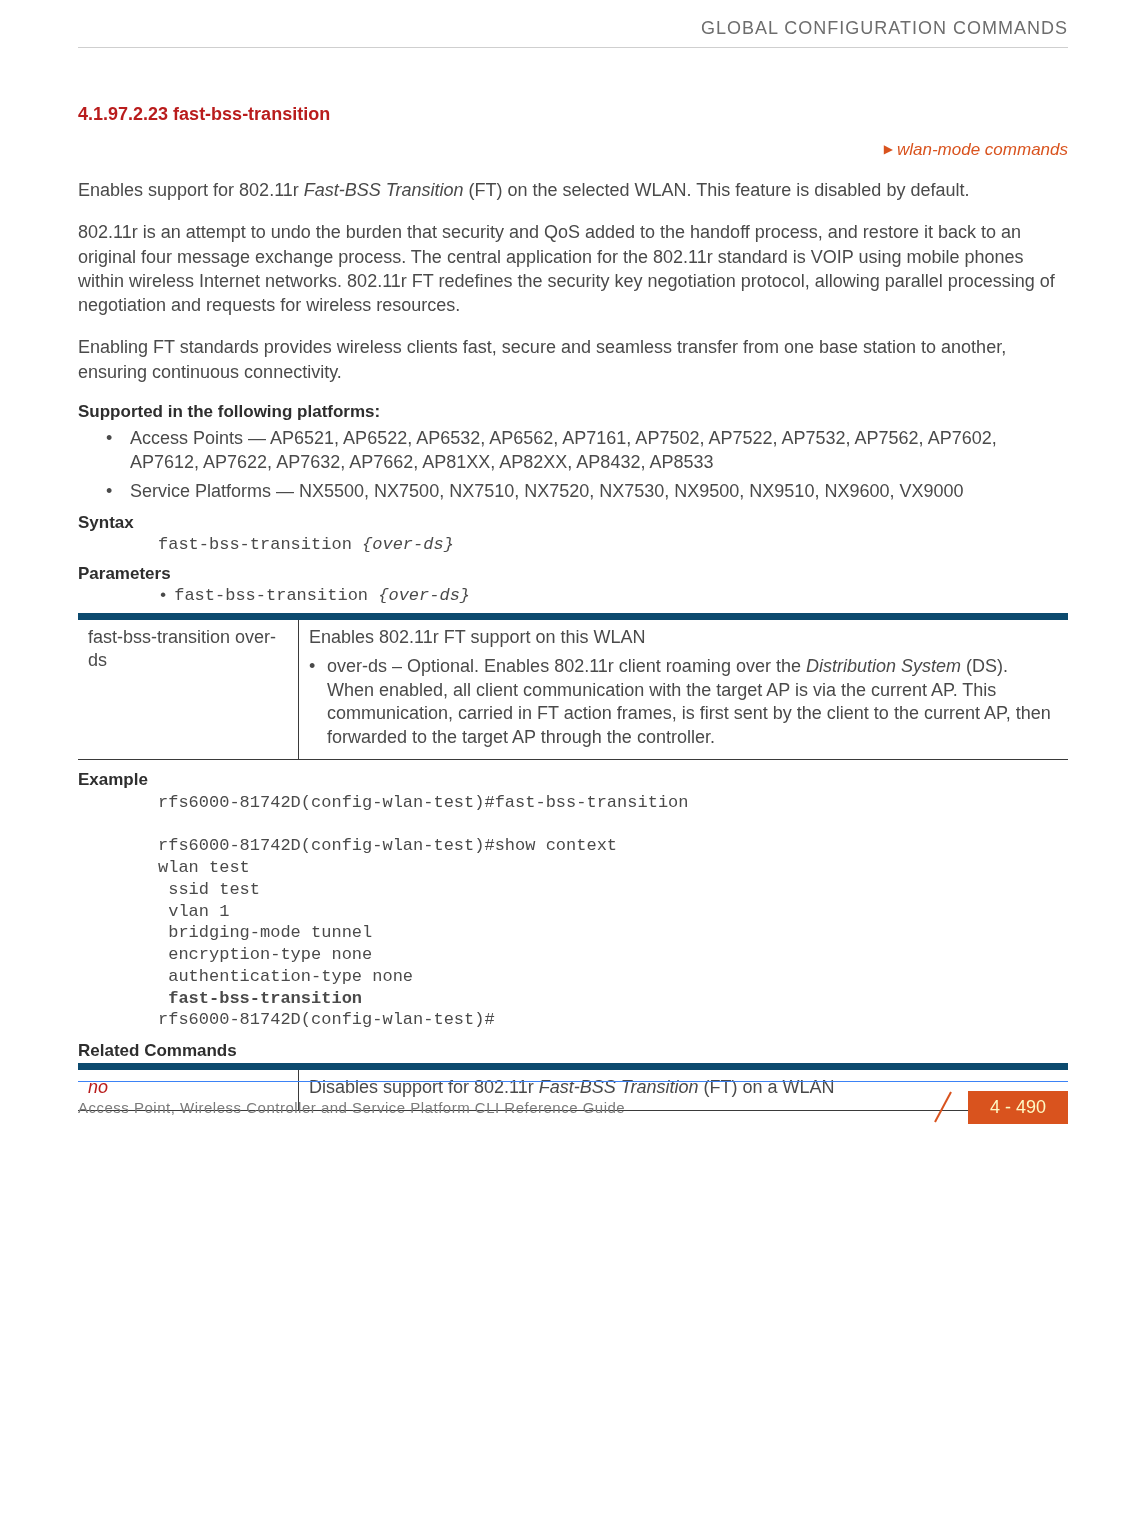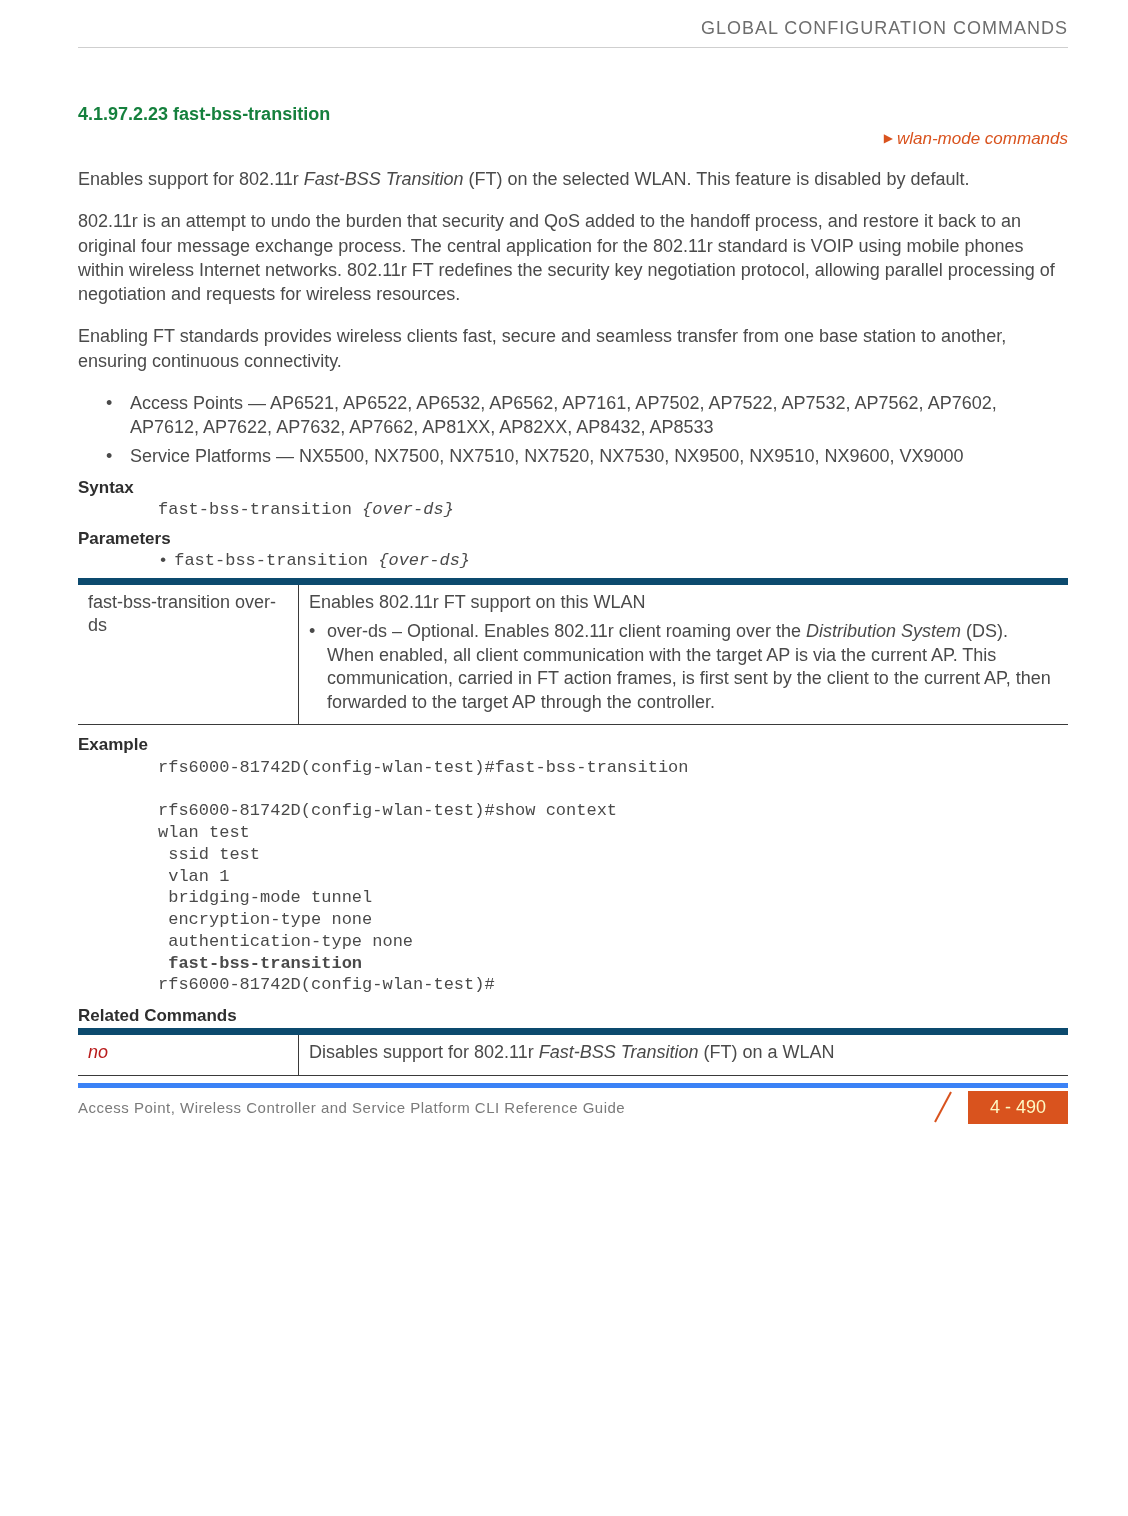--- a/index.html
+++ b/index.html
@@ -26,23 +26,23 @@
     font-size: 18px;
     letter-spacing: 1px;
     color: #6d6d6d;
     font-weight: 300;
     border-bottom: 1px solid #cfcfcf;
     padding-bottom: 8px;
     margin-bottom: 56px;
   }
   .section-num {
     font-weight: 700;
-    color: #15803d;
-    font-size: 18px;
-    margin-bottom: 4px;
+    color: #b91c1c;
+    font-size: 18px;
+    margin-bottom: 15px;
   }
   .breadcrumb {
     font-size: 17px;
     font-style: italic;
     color: #d9531e;
     margin-bottom: 18px;
     text-align: right;
   }
   .breadcrumb .arrow {
     font-style: normal;
@@ -145,25 +145,25 @@
   }
   .example-block .bold { font-weight: 700; }
   .footer {
     position: absolute;
     left: 0;
     right: 0;
     bottom: 28px;
     padding: 0 60px 0 78px;
   }
   .footer-line {
-    border-top: 5px solid #3b82f6;
+    border-top: 1px solid #3b82f6;
     display: flex;
     align-items: center;
     justify-content: space-between;
-    padding-top: 2px;
+    padding-top: 8px;
   }
   .footer-title {
     font-size: 15px;
     letter-spacing: 0.5px;
     color: #7a7a7a;
     font-weight: 300;
   }
   .footer-right {
     display: flex;
     align-items: center;
@@ -198,20 +198,21 @@
   </div>
 
   <p class="body">
     <span>Enables support for 802.11r </span><em>Fast-BSS Transition</em><span> (FT) on the selected WLAN. This feature is disabled by default.</span>
   </p>
 
   <p class="body">802.11r is an attempt to undo the burden that security and QoS added to the handoff process, and restore it back to an original four message exchange process. The central application for the 802.11r standard is VOIP using mobile phones within wireless Internet networks. 802.11r FT redefines the security key negotiation protocol, allowing parallel processing of negotiation and requests for wireless resources.</p>
 
   <p class="body">Enabling FT standards provides wireless clients fast, secure and seamless transfer from one base station to another, ensuring continuous connectivity.</p>
 
+  <div class="h-supported">Supported in the following platforms:</div>
   <ul class="platforms">
     <li>Access Points — AP6521, AP6522, AP6532, AP6562, AP7161, AP7502, AP7522, AP7532, AP7562, AP7602, AP7612, AP7622, AP7632, AP7662, AP81XX, AP82XX, AP8432, AP8533</li>
     <li>Service Platforms — NX5500, NX7500, NX7510, NX7520, NX7530, NX9500, NX9510, NX9600, VX9000</li>
   </ul>
 
   <div class="h-sub">Syntax</div>
   <pre class="mono"><span>fast-bss-transition </span><em>{over-ds}</em></pre>
 
   <div class="h-sub">Parameters</div>
   <div class="param-line">

